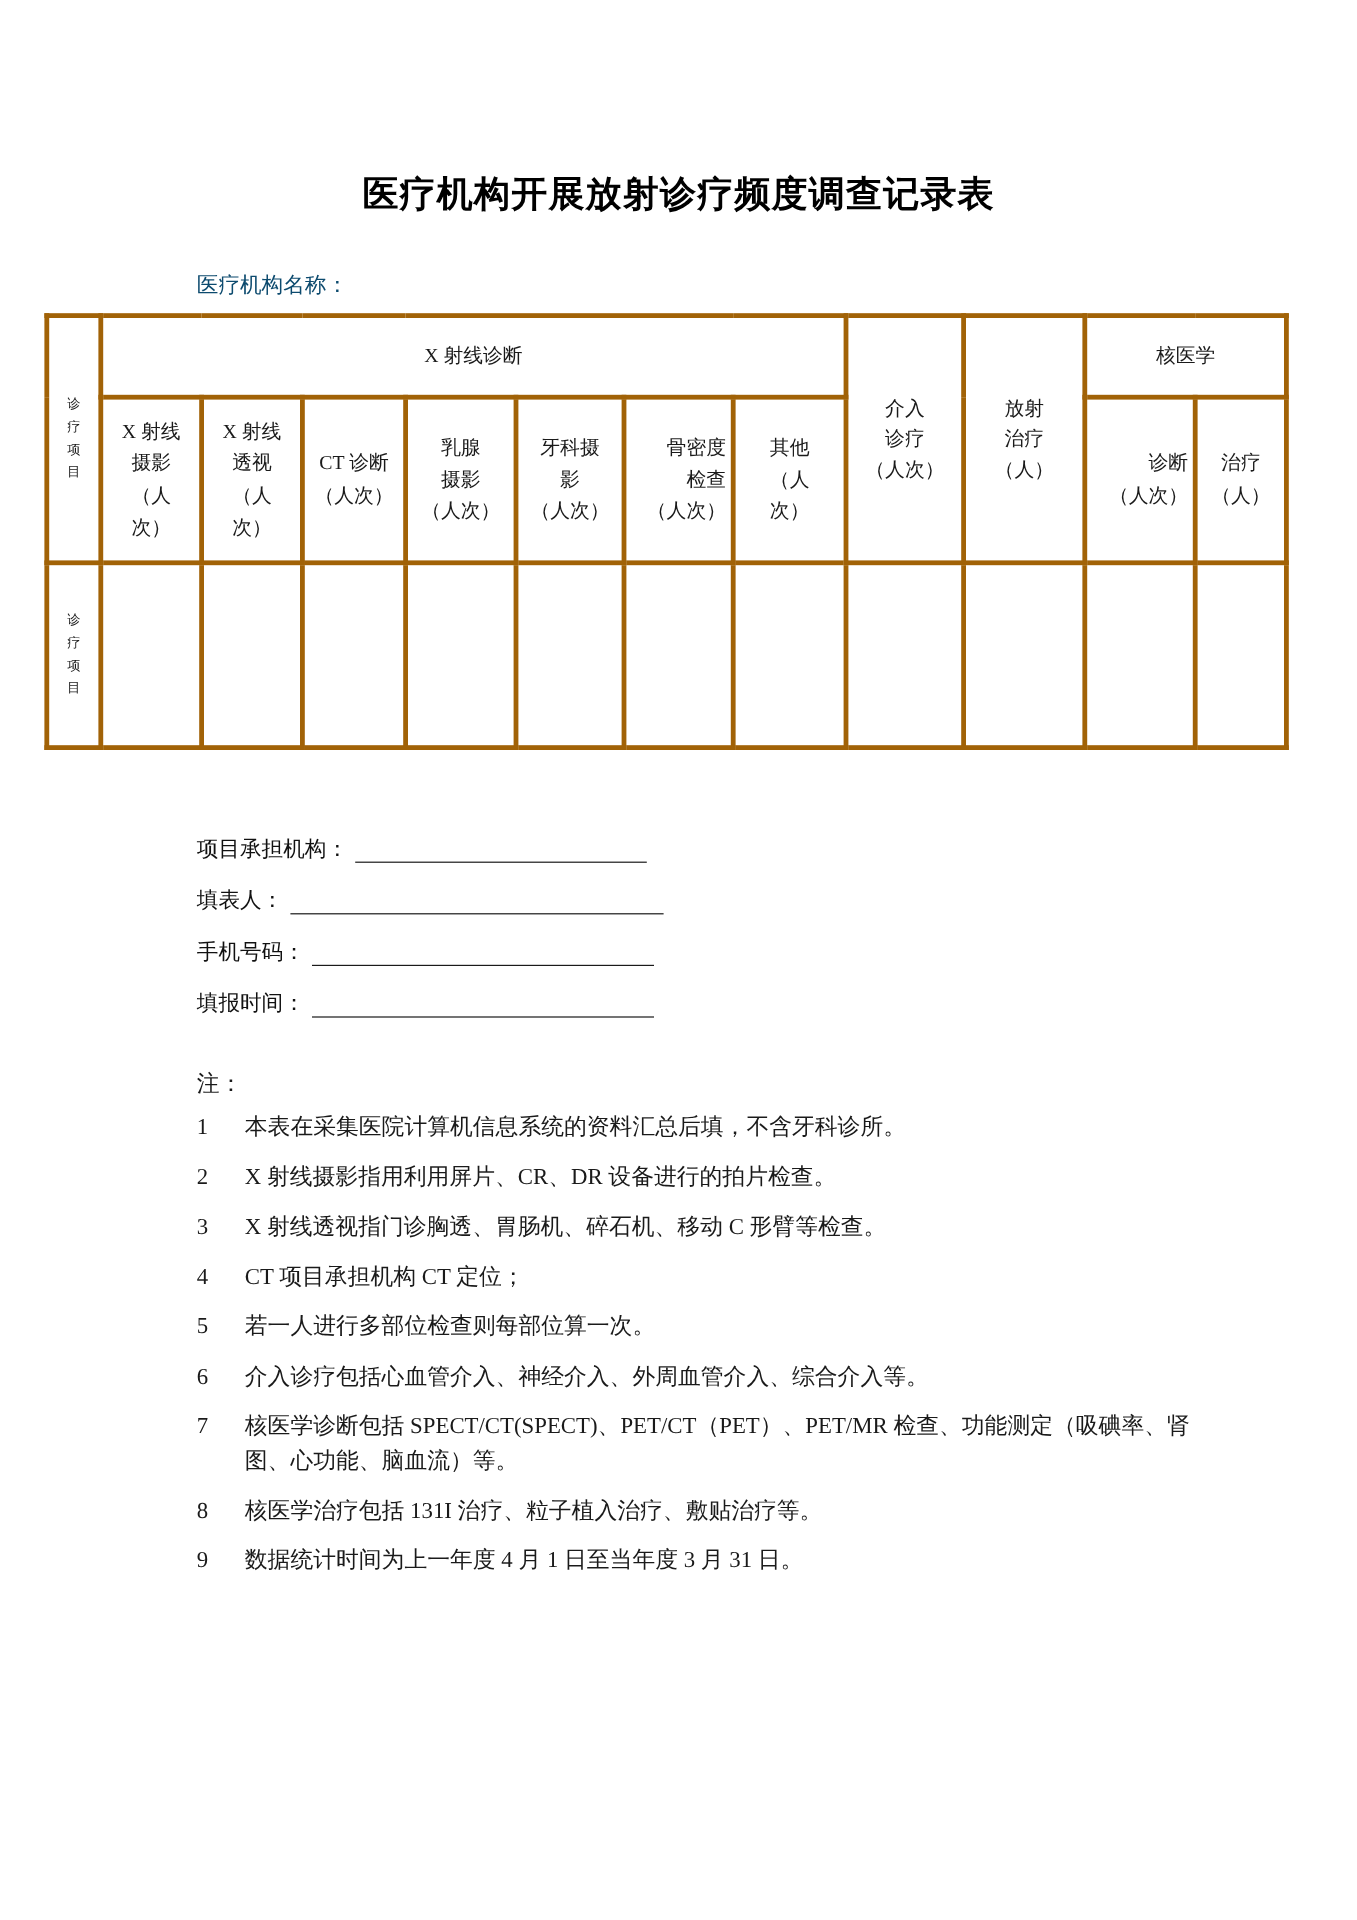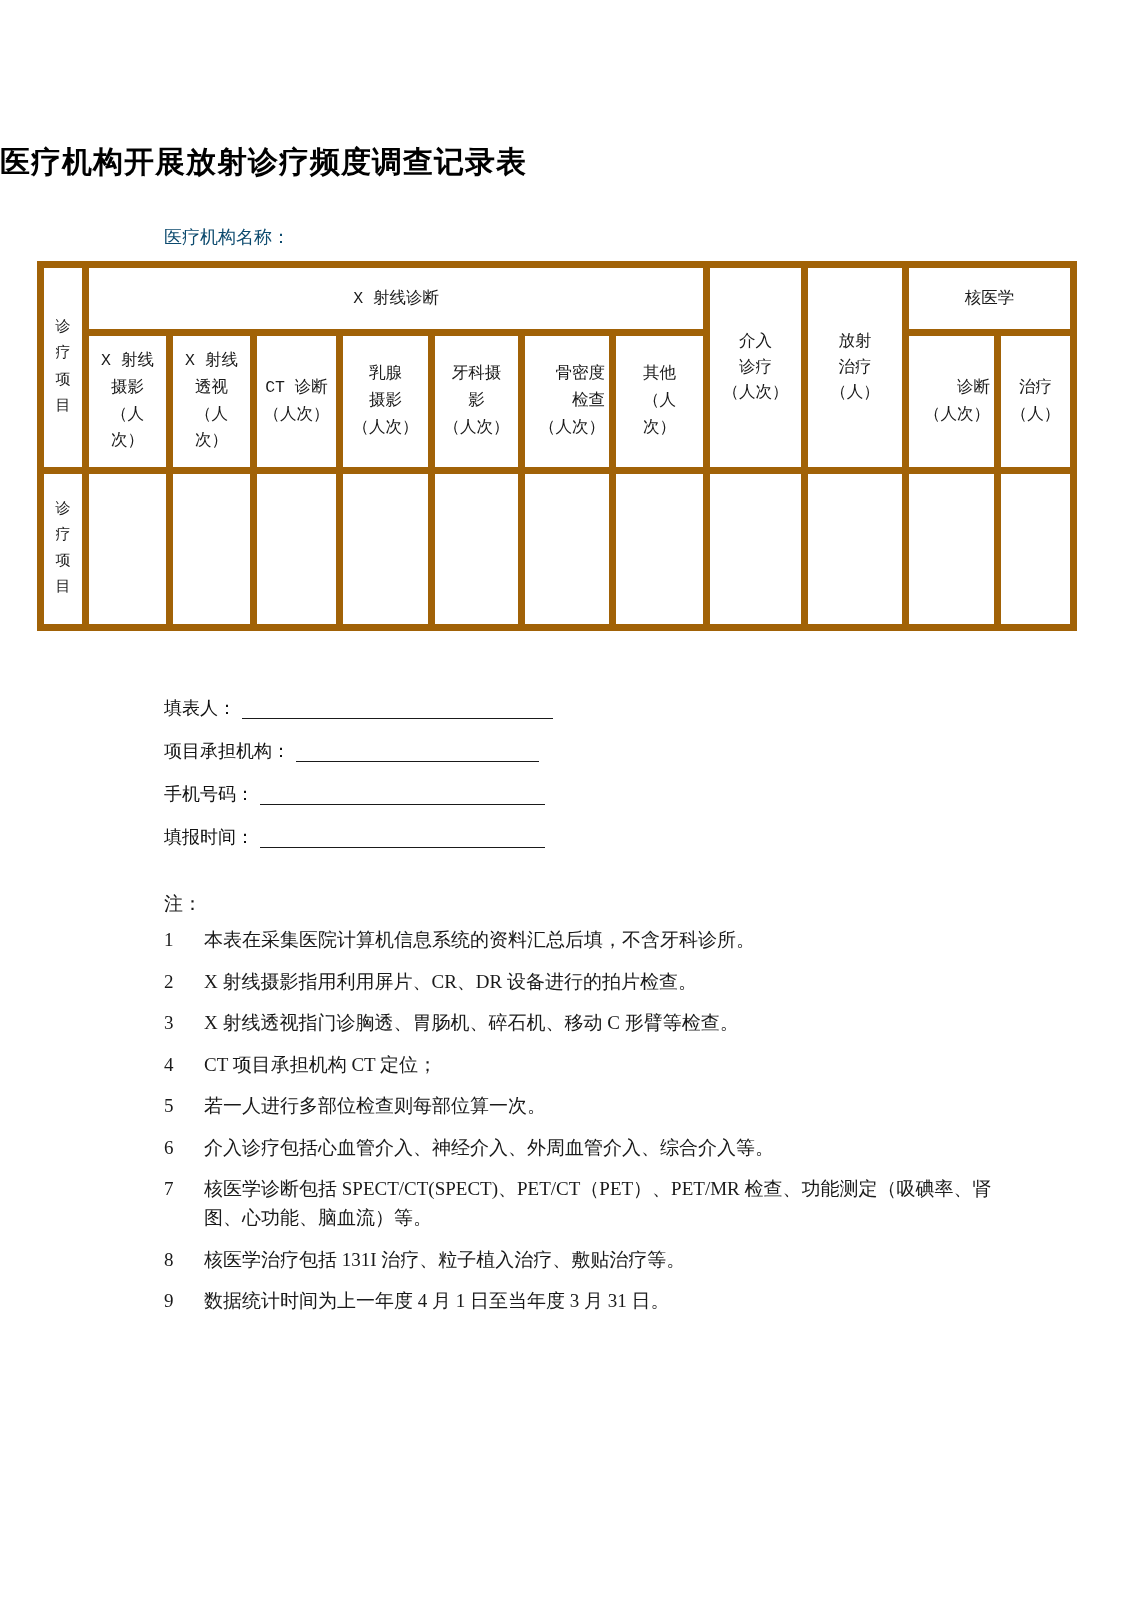--- a/index.html
+++ b/index.html
@@ -22,21 +22,21 @@
     width: 1131px;
     height: 1600px;
   }
 
   
   .doc-title {
     position: absolute;
     left: 0;
     top: 142px;
     width: 1131px;
-    text-align: left;
+    text-align: center;
     font-family: "DejaVu Sans", "Liberation Sans", sans-serif;
     font-size: 30px;
     font-weight: bold;
     letter-spacing: 1px;
     color: #000000;
   }
 
   
   .inst-name {
     position: absolute;
@@ -53,37 +53,37 @@
     left: 37px;
     top: 261px;
     width: 1033px;
   }
   table.freq {
     border-collapse: collapse;
     width: 1033px;
     table-layout: fixed;
   }
   table.freq th, table.freq td {
-    border: 7px solid #a16207;
+    border: 4px solid #a16207;
     padding: 0;
     vertical-align: middle;
     text-align: center;
     font-weight: normal;
-    font-family: Liberation Mono, monospace;
+    font-family: Liberation Serif, serif;
     font-size: 16.5px;
     line-height: 1.55;
     color: #1a1a1a;
   }
   
   .vcell {
     width: 1em;
     margin: 0 auto;
     word-break: break-all;
     line-height: 1.75;
-    font-size: 15px;
+    font-size: 11px;
   }
   .hd-top { height: 68px; }
   .hd-sub { height: 138px; }
   .hd-sub .wrapcell {
     padding: 0 4px;
     line-height: 1.62;
   }
   .row-data td { height: 150px; }
 
   
@@ -268,26 +268,26 @@
           <td></td>
           <td></td>
           <td></td>
         </tr>
       </tbody>
     </table>
   </div>
 
   <div class="fields">
     <div class="field-row">
+      <span class="field-label">项目承担机构：</span>
+      <span class="field-rule rule-a"></span>
+    </div>
+    <div class="field-row">
       <span class="field-label">填表人：</span>
       <span class="field-rule rule-b"></span>
-    </div>
-    <div class="field-row">
-      <span class="field-label">项目承担机构：</span>
-      <span class="field-rule rule-a"></span>
     </div>
     <div class="field-row">
       <span class="field-label">手机号码：</span>
       <span class="field-rule rule-c"></span>
     </div>
     <div class="field-row">
       <span class="field-label">填报时间：</span>
       <span class="field-rule rule-d"></span>
     </div>
   </div>

